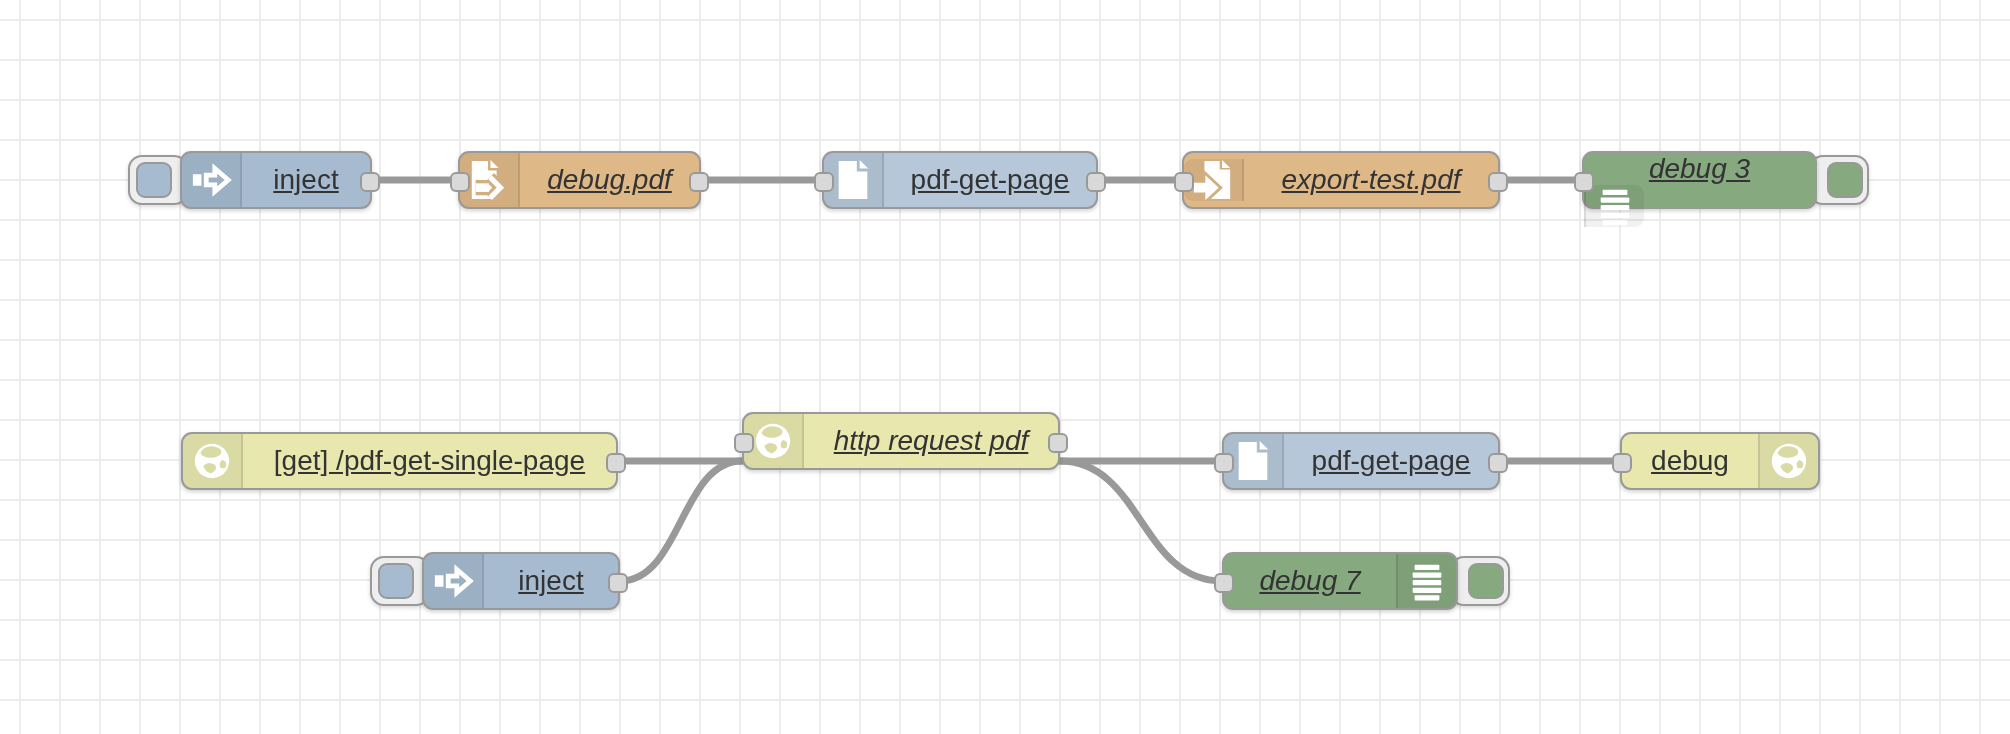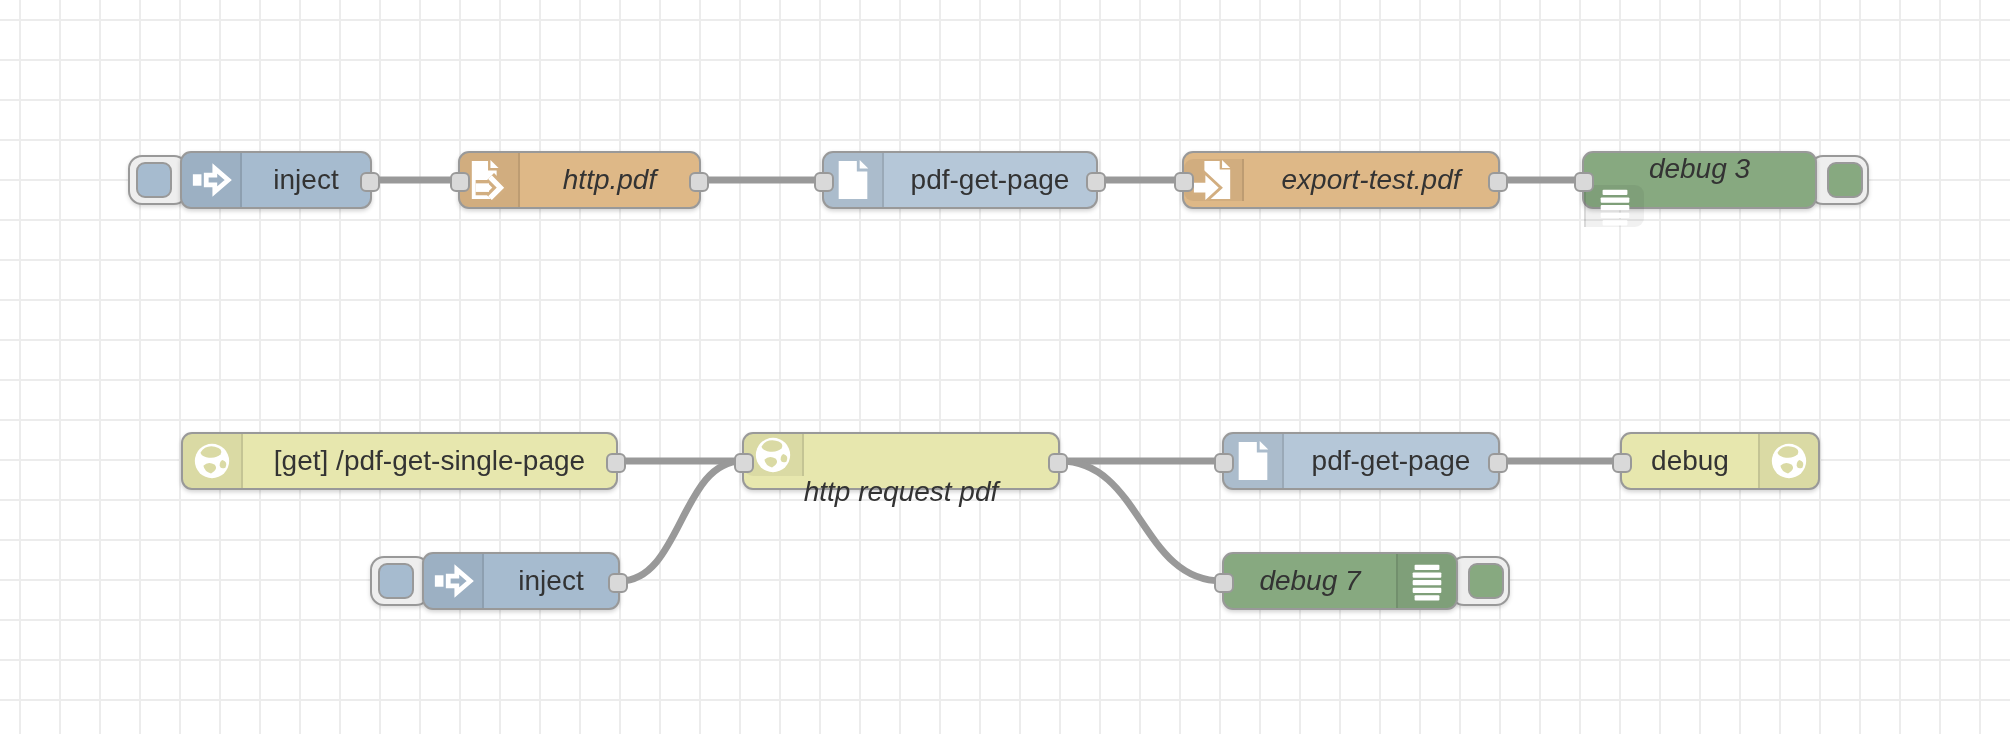--- a/index.html
+++ b/index.html
@@ -46,20 +46,21 @@
   .icon-region.right { border-left:  2px solid rgba(0,0,0,0.10); border-radius: 0 9px 9px 0; }
   .label {
     flex: 1;
     display: flex;
     align-items: center;
     justify-content: center;
     font-size: 28px;
     color: #333333;
     white-space: nowrap;
     padding: 0 10px;
+    text-decoration: underline;
   }
   .label.italic { font-style: italic; }
   .port {
     position: absolute;
     top: 19px;
     width: 20px;
     height: 20px;
     box-sizing: border-box;
     background: #d9d9d9;
     border: 2px solid #999999;
@@ -121,21 +122,21 @@
           <g fill="none" stroke="#d2ae80">
             <line x1="8" y1="30" x2="22" y2="30" stroke-width="16"></line>
             <polyline points="23,19 34,30 23,41" stroke-width="12"></polyline>
           </g>
           <g fill="none" stroke="#fff">
             <line x1="8" y1="30" x2="22" y2="30" stroke-width="9"></line>
             <polyline points="23,19 34,30 23,41" stroke-width="5.5"></polyline>
           </g>
         </svg>
       </div>
-      <div class="label italic">http.pdf</div>
+      <div class="label italic">debug.pdf</div>
       <div class="port in"></div>
       <div class="port out"></div>
     </div>
     <div class="node" style="left: 822px; top: 151px; width: 276px; background: rgb(181, 199, 216);">
       <div class="icon-region left">
         <svg width="42" height="42" viewBox="0 0 44 44">
           <path d="M7 2 H26 V13 H37 V42 H7 Z" fill="#fff"></path>
           <path d="M29 1 L38 10 H29 Z" fill="#fff"></path>
         </svg>
       </div>
@@ -176,21 +177,21 @@
         <svg width="42" height="42" viewBox="0 0 44 44">
           <circle cx="22" cy="22" r="18" fill="#fff"></circle>
           <path d="M10 13 Q15 5 25 7 Q34 9 31 15 Q26 20 16 18 Q10 16 10 13 Z" fill="#dadaa4"></path>
           <path d="M13 27 Q18 22 25 26 Q29 31 21 35 Q14 33 13 27 Z" fill="#dadaa4"></path>
           <path d="M33 21 q6 2 3 8 q-5 2 -6 -2 q0 -5 3 -6 z" fill="#dadaa4"></path>
         </svg>
       </div>
       <div class="label">[get] /pdf-get-single-page</div>
       <div class="port out"></div>
     </div>
-    <div class="node" style="left: 742px; top: 432px; width: 318px; background: rgb(231, 231, 174); flex-direction: column;">
+    <div class="node" style="left: 742px; top: 412px; width: 318px; background: rgb(231, 231, 174);">
       <div class="icon-region left">
         <svg width="42" height="42" viewBox="0 0 44 44">
           <circle cx="22" cy="22" r="18" fill="#fff"></circle>
           <path d="M10 13 Q15 5 25 7 Q34 9 31 15 Q26 20 16 18 Q10 16 10 13 Z" fill="#dadaa4"></path>
           <path d="M13 27 Q18 22 25 26 Q29 31 21 35 Q14 33 13 27 Z" fill="#dadaa4"></path>
           <path d="M33 21 q6 2 3 8 q-5 2 -6 -2 q0 -5 3 -6 z" fill="#dadaa4"></path>
         </svg>
       </div>
       <div class="label italic">http request pdf</div>
       <div class="port in"></div>

